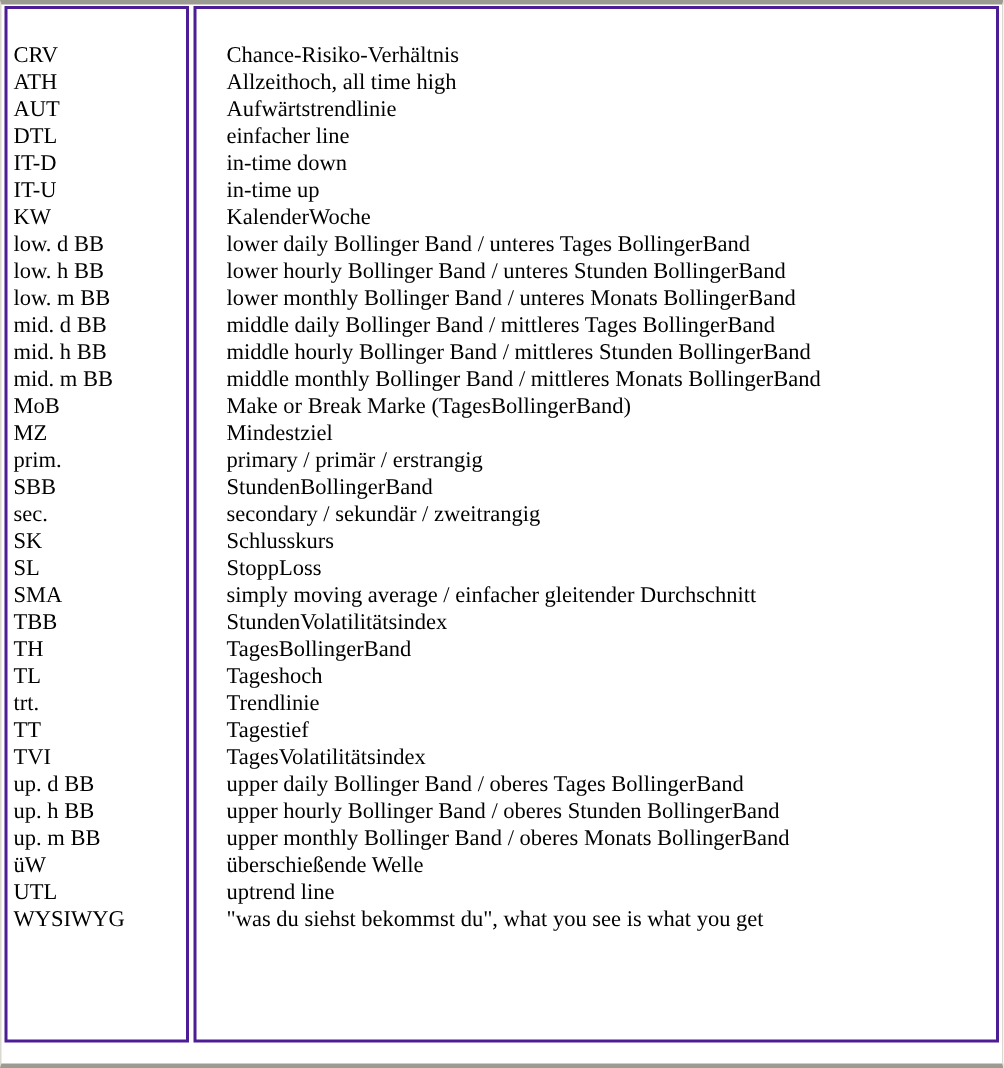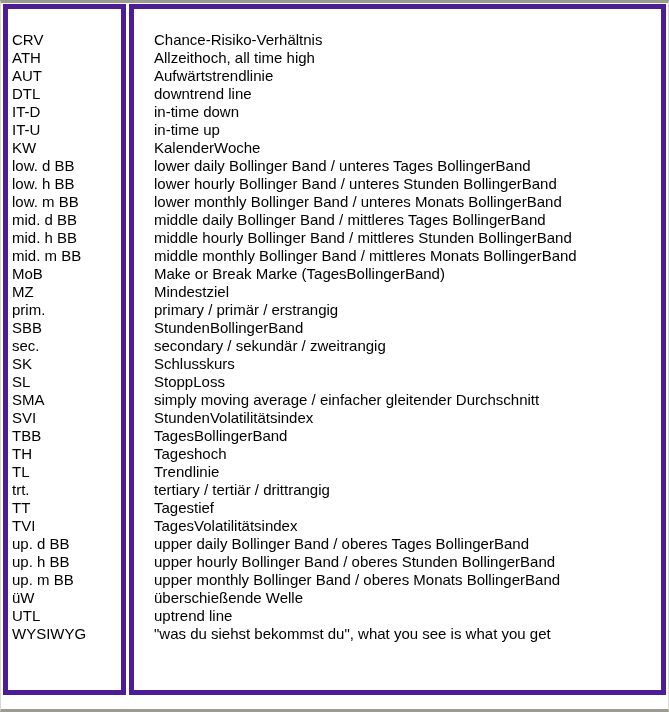--- a/index.html
+++ b/index.html
@@ -26,24 +26,25 @@
     padding: 1px 2px;
   }
   .glossary-table {
     display: flex;
     gap: 3px;
     height: 691px;
     align-items: stretch;
   }
   .cell {
     box-sizing: border-box;
-    border: 5px solid #4c1d95;
+    border: 2px solid #4c1d95;
     background: #ffffff;
     padding: 22px 3px 0 4px;
     overflow: hidden;
+    font-family: Liberation Serif, serif;
   }
   .col-abbr {
     flex: 0 0 123px;
     width: 123px;
   }
   .col-def {
     flex: 1 1 auto;
     padding-left: 20px;
   }
   .line {
@@ -73,39 +74,38 @@
         <div class="line">mid. h BB</div>
         <div class="line">mid. m BB</div>
         <div class="line">MoB</div>
         <div class="line">MZ</div>
         <div class="line">prim.</div>
         <div class="line">SBB</div>
         <div class="line">sec.</div>
         <div class="line">SK</div>
         <div class="line">SL</div>
         <div class="line">SMA</div>
-        <div class="line">SVI</div>
         <div class="line">TBB</div>
         <div class="line">TH</div>
         <div class="line">TL</div>
         <div class="line">trt.</div>
         <div class="line">TT</div>
         <div class="line">TVI</div>
         <div class="line">up. d BB</div>
         <div class="line">up. h BB</div>
         <div class="line">up. m BB</div>
         <div class="line">üW</div>
         <div class="line">UTL</div>
         <div class="line">WYSIWYG</div>
       </div>
     <div class="cell col-def">
         <div class="line">Chance-Risiko-Verhältnis</div>
         <div class="line">Allzeithoch, all time high</div>
         <div class="line">Aufwärtstrendlinie</div>
-        <div class="line">downtrend line</div>
+        <div class="line">einfacher line</div>
         <div class="line">in-time down</div>
         <div class="line">in-time up</div>
         <div class="line">KalenderWoche</div>
         <div class="line">lower daily Bollinger Band / unteres Tages BollingerBand</div>
         <div class="line">lower hourly Bollinger Band / unteres Stunden BollingerBand</div>
         <div class="line">lower monthly Bollinger Band / unteres Monats BollingerBand</div>
         <div class="line">middle daily Bollinger Band / mittleres Tages BollingerBand</div>
         <div class="line">middle hourly Bollinger Band / mittleres Stunden BollingerBand</div>
         <div class="line">middle monthly Bollinger Band / mittleres Monats BollingerBand</div>
         <div class="line">Make or Break Marke (TagesBollingerBand)</div>
@@ -113,21 +113,20 @@
         <div class="line">primary / primär / erstrangig</div>
         <div class="line">StundenBollingerBand</div>
         <div class="line">secondary / sekundär / zweitrangig</div>
         <div class="line">Schlusskurs</div>
         <div class="line">StoppLoss</div>
         <div class="line">simply moving average / einfacher gleitender Durchschnitt</div>
         <div class="line">StundenVolatilitätsindex</div>
         <div class="line">TagesBollingerBand</div>
         <div class="line">Tageshoch</div>
         <div class="line">Trendlinie</div>
-        <div class="line">tertiary / tertiär / drittrangig</div>
         <div class="line">Tagestief</div>
         <div class="line">TagesVolatilitätsindex</div>
         <div class="line">upper daily Bollinger Band / oberes Tages BollingerBand</div>
         <div class="line">upper hourly Bollinger Band / oberes Stunden BollingerBand</div>
         <div class="line">upper monthly Bollinger Band / oberes Monats BollingerBand</div>
         <div class="line">überschießende Welle</div>
         <div class="line">uptrend line</div>
         <div class="line">"was du siehst bekommst du", what you see is what you get</div>
       </div>
   </div>

